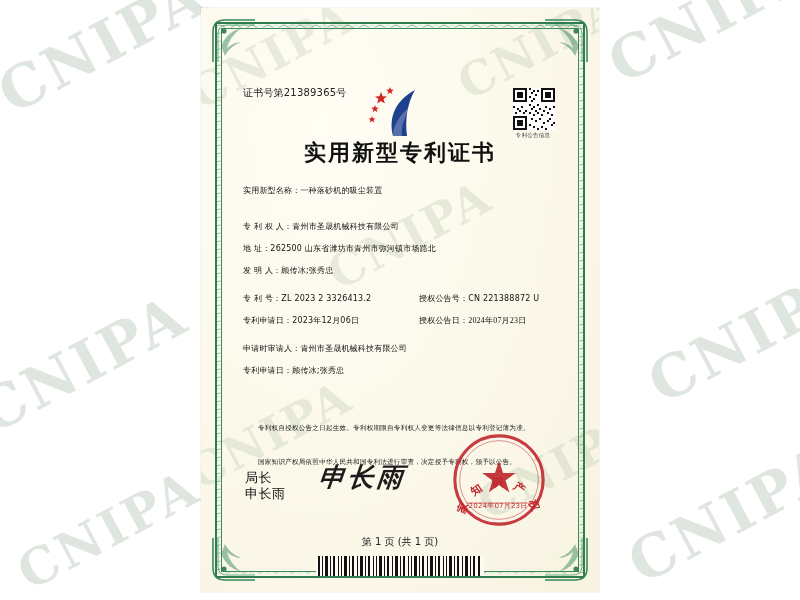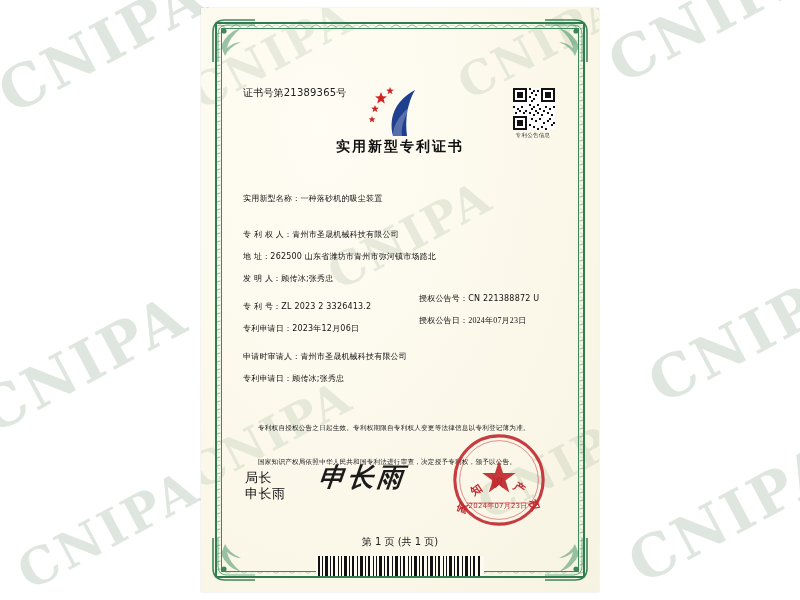--- a/index.html
+++ b/index.html
@@ -139,36 +139,36 @@
     letter-spacing: 0.3px;
   }
 
   .title {
     position: absolute;
     left: 0;
     right: 0;
     top: 130px;
     text-align: center;
     font-family: "DejaVu Serif", "Liberation Serif", serif;
-    font-size: 14px;
+    font-size: 22px;
     font-weight: bold;
     color: #101010;
     letter-spacing: 2px;
   }
 
   
   .field {
     position: absolute;
     left: 42px;
     font-size: 8px;
     color: #111;
     white-space: nowrap;
     letter-spacing: 0.2px;
   }
-  .field .lbl { display: inline-block; margin-top: 8px; }
+  .field .lbl { display: inline-block; }
   .field .val { display: inline-block; }
 
   .field-right {
     position: absolute;
     left: 218px;
     font-size: 8px;
     color: #111;
     white-space: nowrap;
     letter-spacing: 0.2px;
   }

